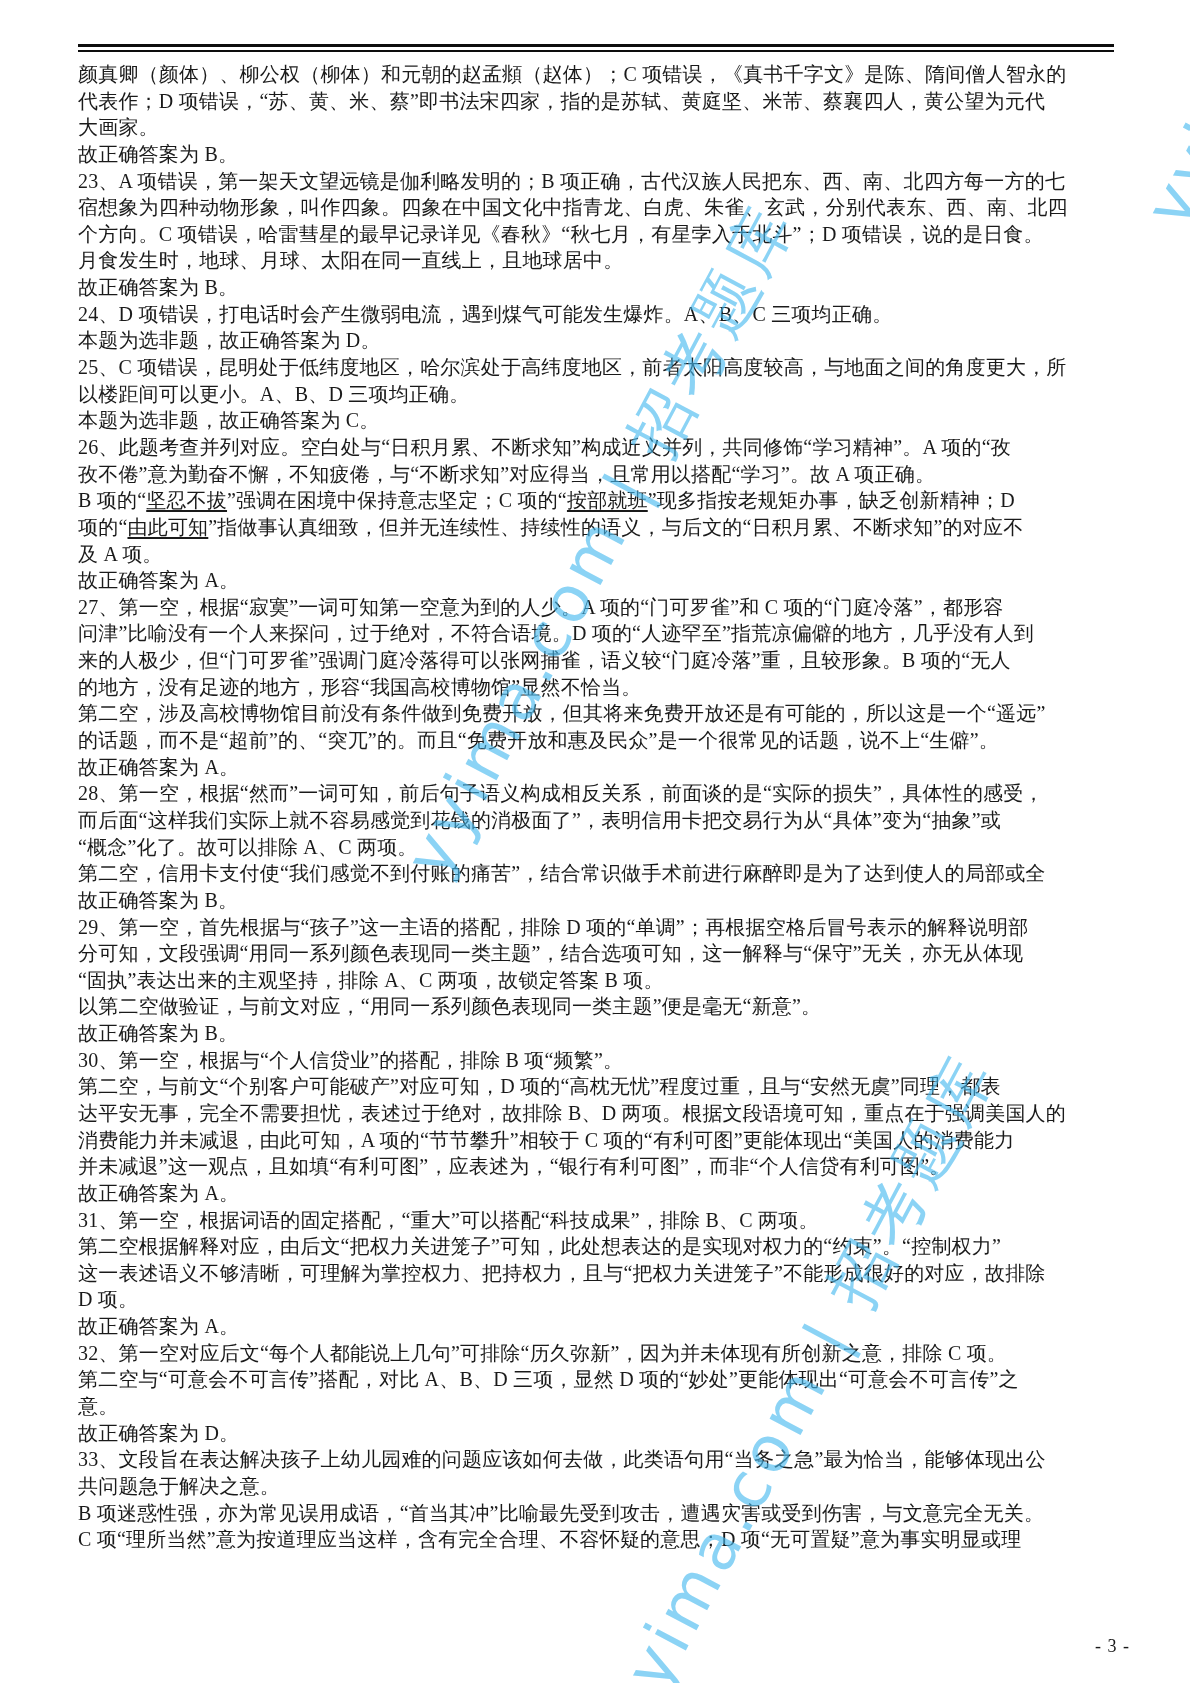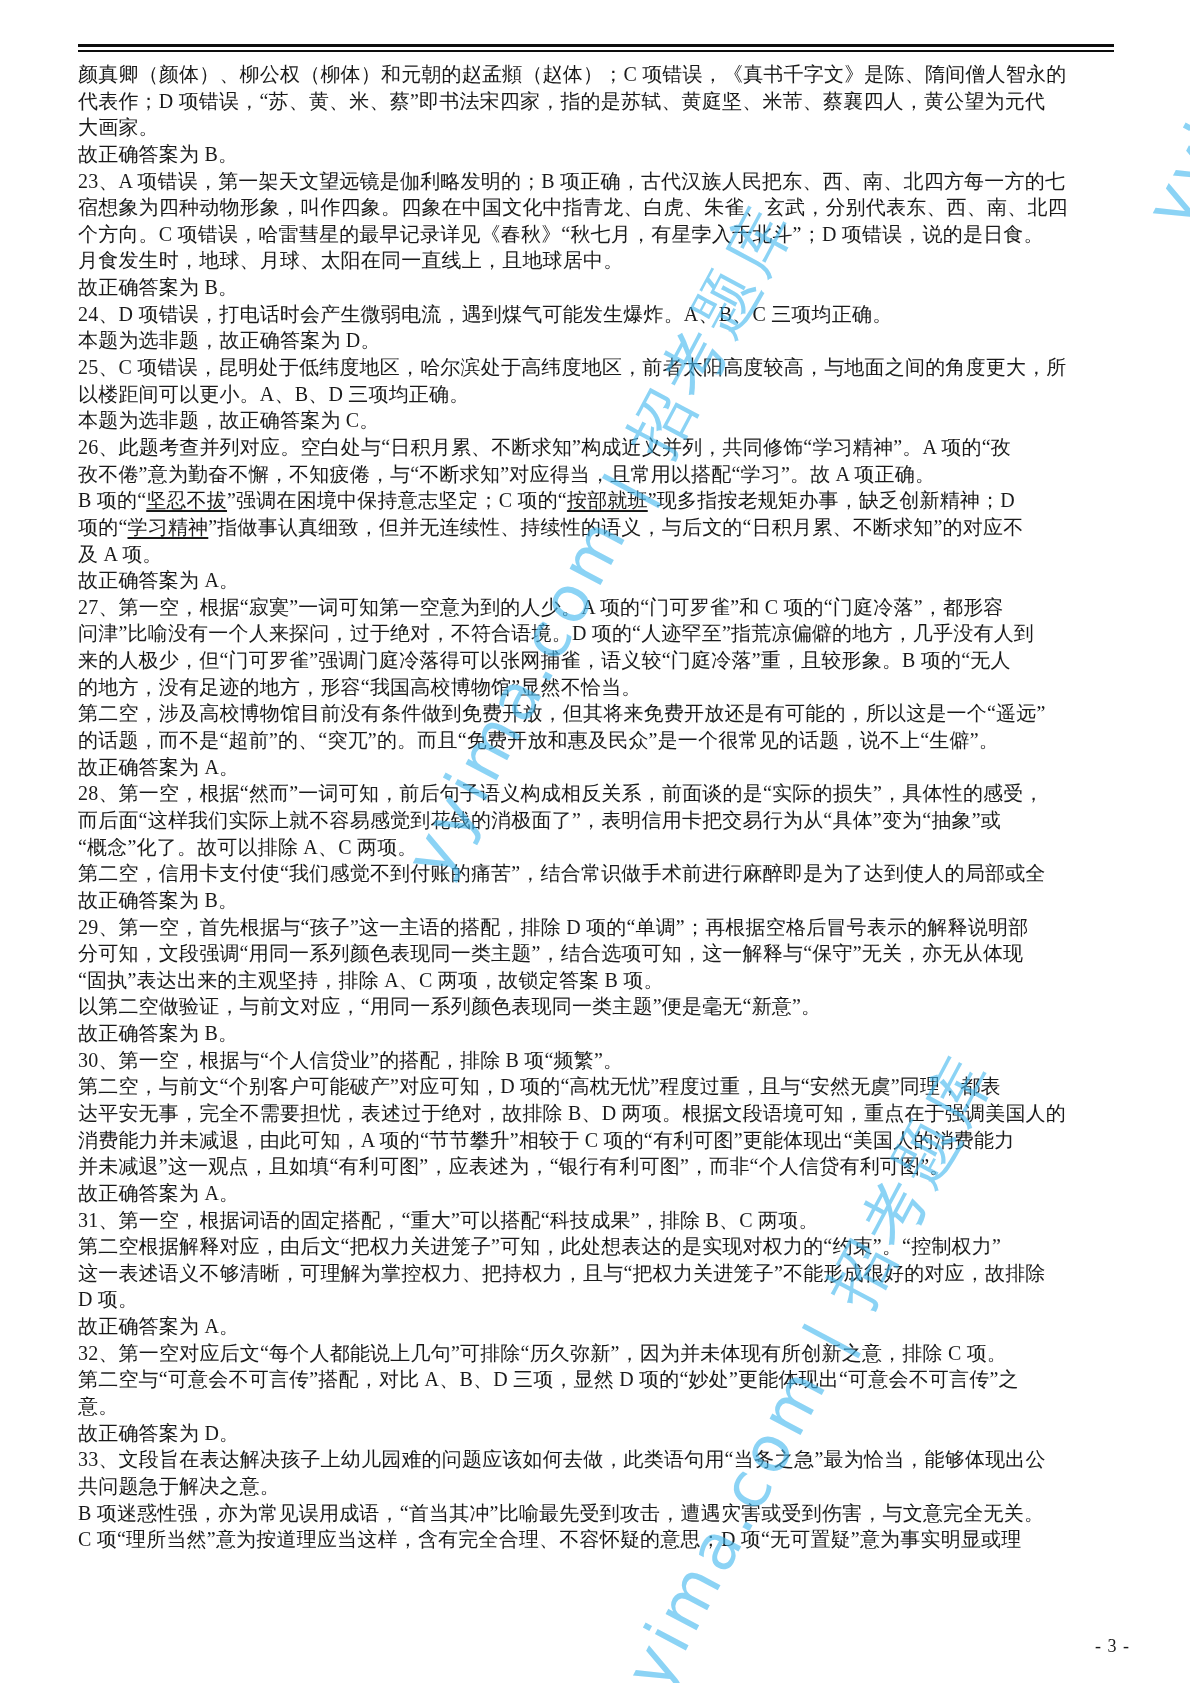--- a/index.html
+++ b/index.html
@@ -79,21 +79,21 @@
       <div class="line"><span>月食发生时，地球、月球、太阳在同一直线上，且地球居中。</span></div>
       <div class="line"><span>故正确答案为 B。</span></div>
       <div class="line"><span>24、D 项错误，打电话时会产生微弱电流，遇到煤气可能发生爆炸。A、B、C 三项均正确。</span></div>
       <div class="line"><span>本题为选非题，故正确答案为 D。</span></div>
       <div class="line"><span>25、C 项错误，昆明处于低纬度地区，哈尔滨处于高纬度地区，前者太阳高度较高，与地面之间的角度更大，所</span></div>
       <div class="line"><span>以楼距间可以更小。A、B、D 三项均正确。</span></div>
       <div class="line"><span>本题为选非题，故正确答案为 C。</span></div>
       <div class="line"><span>26、此题考查并列对应。空白处与“日积月累、不断求知”构成近义并列，共同修饰“学习精神”。A 项的“孜</span></div>
       <div class="line"><span>孜不倦”意为勤奋不懈，不知疲倦，与“不断求知”对应得当，且常用以搭配“学习”。故 A 项正确。</span></div>
       <div class="line"><span>B 项的“</span><span class="u">坚忍不拔</span><span>”强调在困境中保持意志坚定；C 项的“</span><span class="u">按部就班</span><span>”现多指按老规矩办事，缺乏创新精神；D</span></div>
-      <div class="line"><span>项的“</span><span class="u">学习精神</span><span>”指做事认真细致，但并无连续性、持续性的语义，与后文的“日积月累、不断求知”的对应不</span></div>
+      <div class="line"><span>项的“</span><span class="u">由此可知</span><span>”指做事认真细致，但并无连续性、持续性的语义，与后文的“日积月累、不断求知”的对应不</span></div>
       <div class="line"><span>及 A 项。</span></div>
       <div class="line"><span>故正确答案为 A。</span></div>
       <div class="line"><span>27、第一空，根据“寂寞”一词可知第一空意为到的人少。A 项的“门可罗雀”和 C 项的“门庭冷落”，都形容</span></div>
       <div class="line"><span>问津”比喻没有一个人来探问，过于绝对，不符合语境。D 项的“人迹罕至”指荒凉偏僻的地方，几乎没有人到</span></div>
       <div class="line"><span>来的人极少，但“门可罗雀”强调门庭冷落得可以张网捕雀，语义较“门庭冷落”重，且较形象。B 项的“无人</span></div>
       <div class="line"><span>的地方，没有足迹的地方，形容“我国高校博物馆”显然不恰当。</span></div>
       <div class="line"><span>第二空，涉及高校博物馆目前没有条件做到免费开放，但其将来免费开放还是有可能的，所以这是一个“遥远”</span></div>
       <div class="line"><span>的话题，而不是“超前”的、“突兀”的。而且“免费开放和惠及民众”是一个很常见的话题，说不上“生僻”。</span></div>
       <div class="line"><span>故正确答案为 A。</span></div>
       <div class="line"><span>28、第一空，根据“然而”一词可知，前后句子语义构成相反关系，前面谈的是“实际的损失”，具体性的感受，</span></div>

